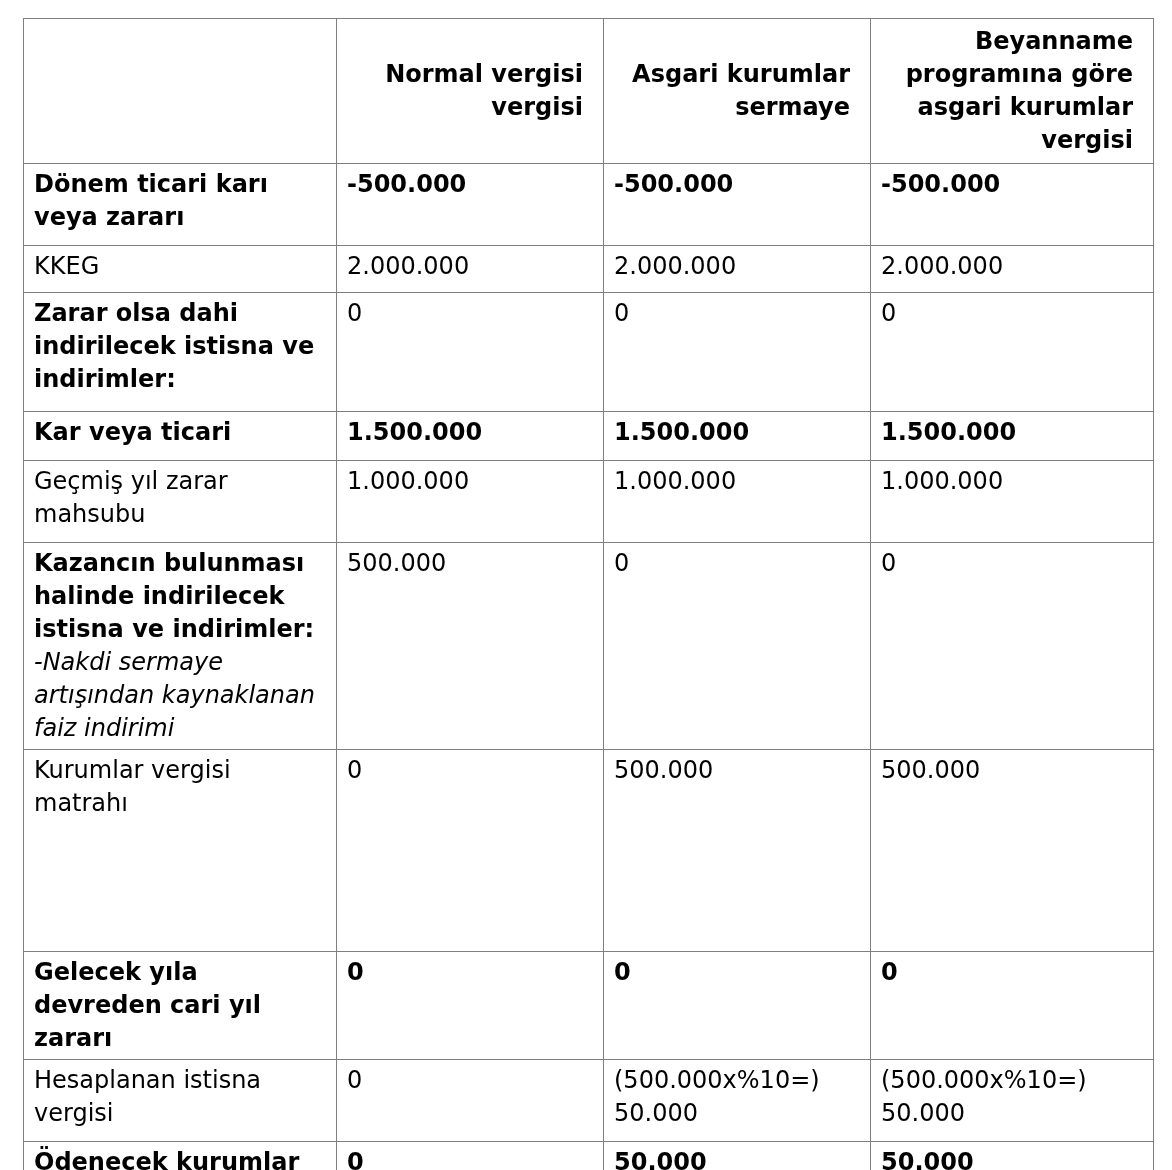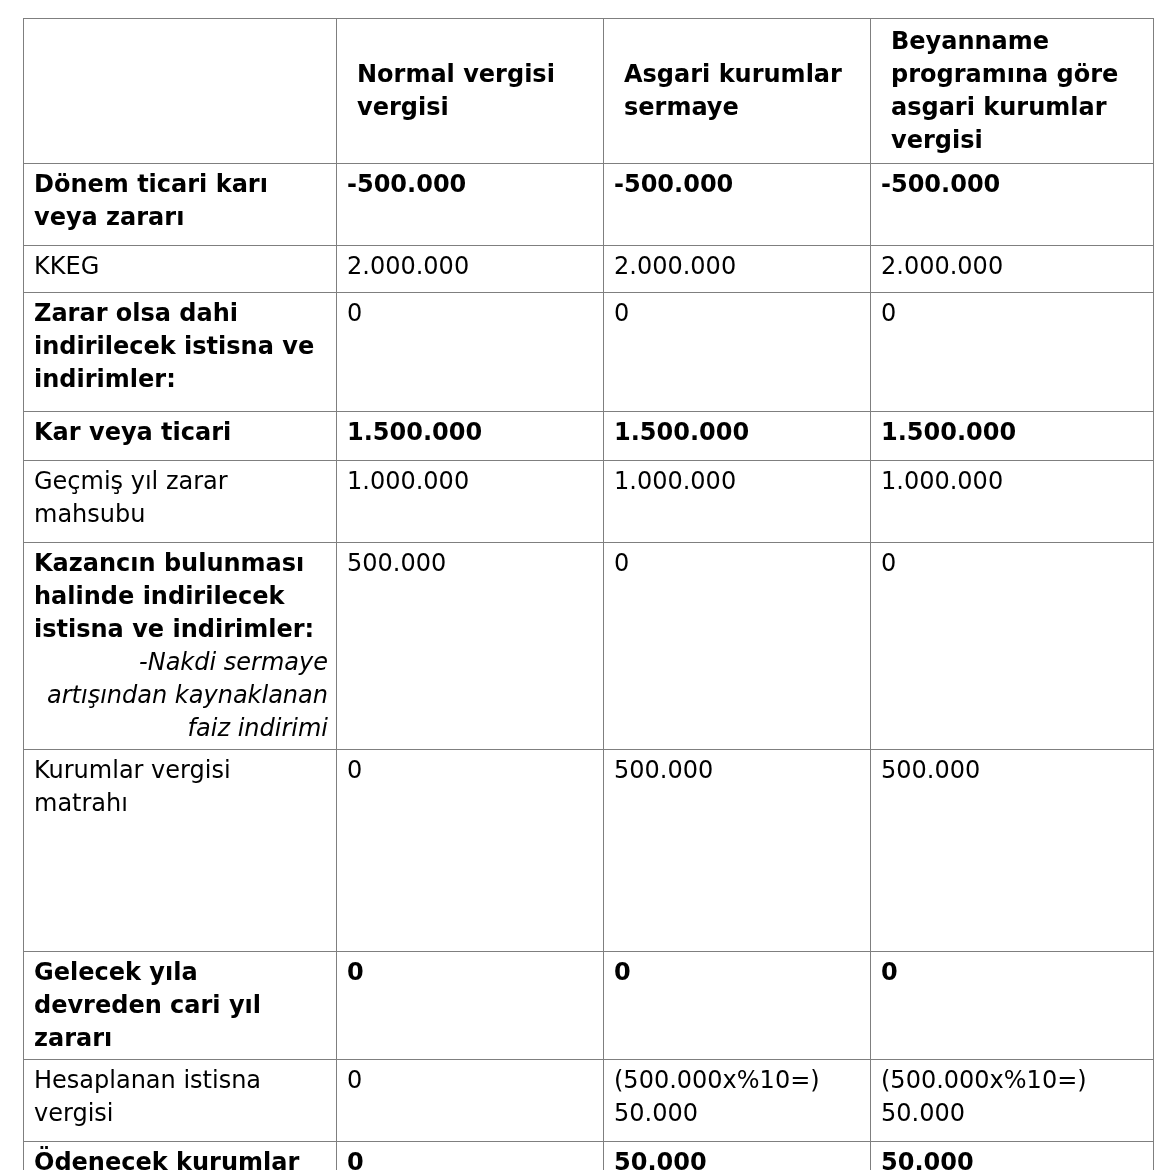--- a/index.html
+++ b/index.html
@@ -23,35 +23,35 @@
     font-size: 24px;
     line-height: 33px;
   }
   .tax-table th, .tax-table td {
     border: 1px solid #7f7f7f;
     box-sizing: border-box;
     overflow: hidden;
   }
   .tax-table th {
     font-weight: bold;
-    text-align: left;
+    text-align: right;
     vertical-align: middle;
     padding: 4px 20px;
   }
   .tax-table td {
     vertical-align: top;
     padding: 4px 8px 4px 10px;
   }
   .tax-table td.val {
     text-align: left;
     white-space: pre-line;
   }
   .bold { font-weight: bold; }
   .lbl  { display: block; }
-  .note { display: block; font-style: italic; text-align: right; }
+  .note { display: block; font-style: italic; }
 
   
   thead tr              { height: 145px; }
   tbody tr:nth-child(1) { height: 82px; }
   tbody tr:nth-child(2) { height: 47px; }
   tbody tr:nth-child(3) { height: 119px; }
   tbody tr:nth-child(4) { height: 49px; }
   tbody tr:nth-child(5) { height: 82px; }
   tbody tr:nth-child(6) { height: 52px; }
   tbody tr:nth-child(7) { height: 202px; }

